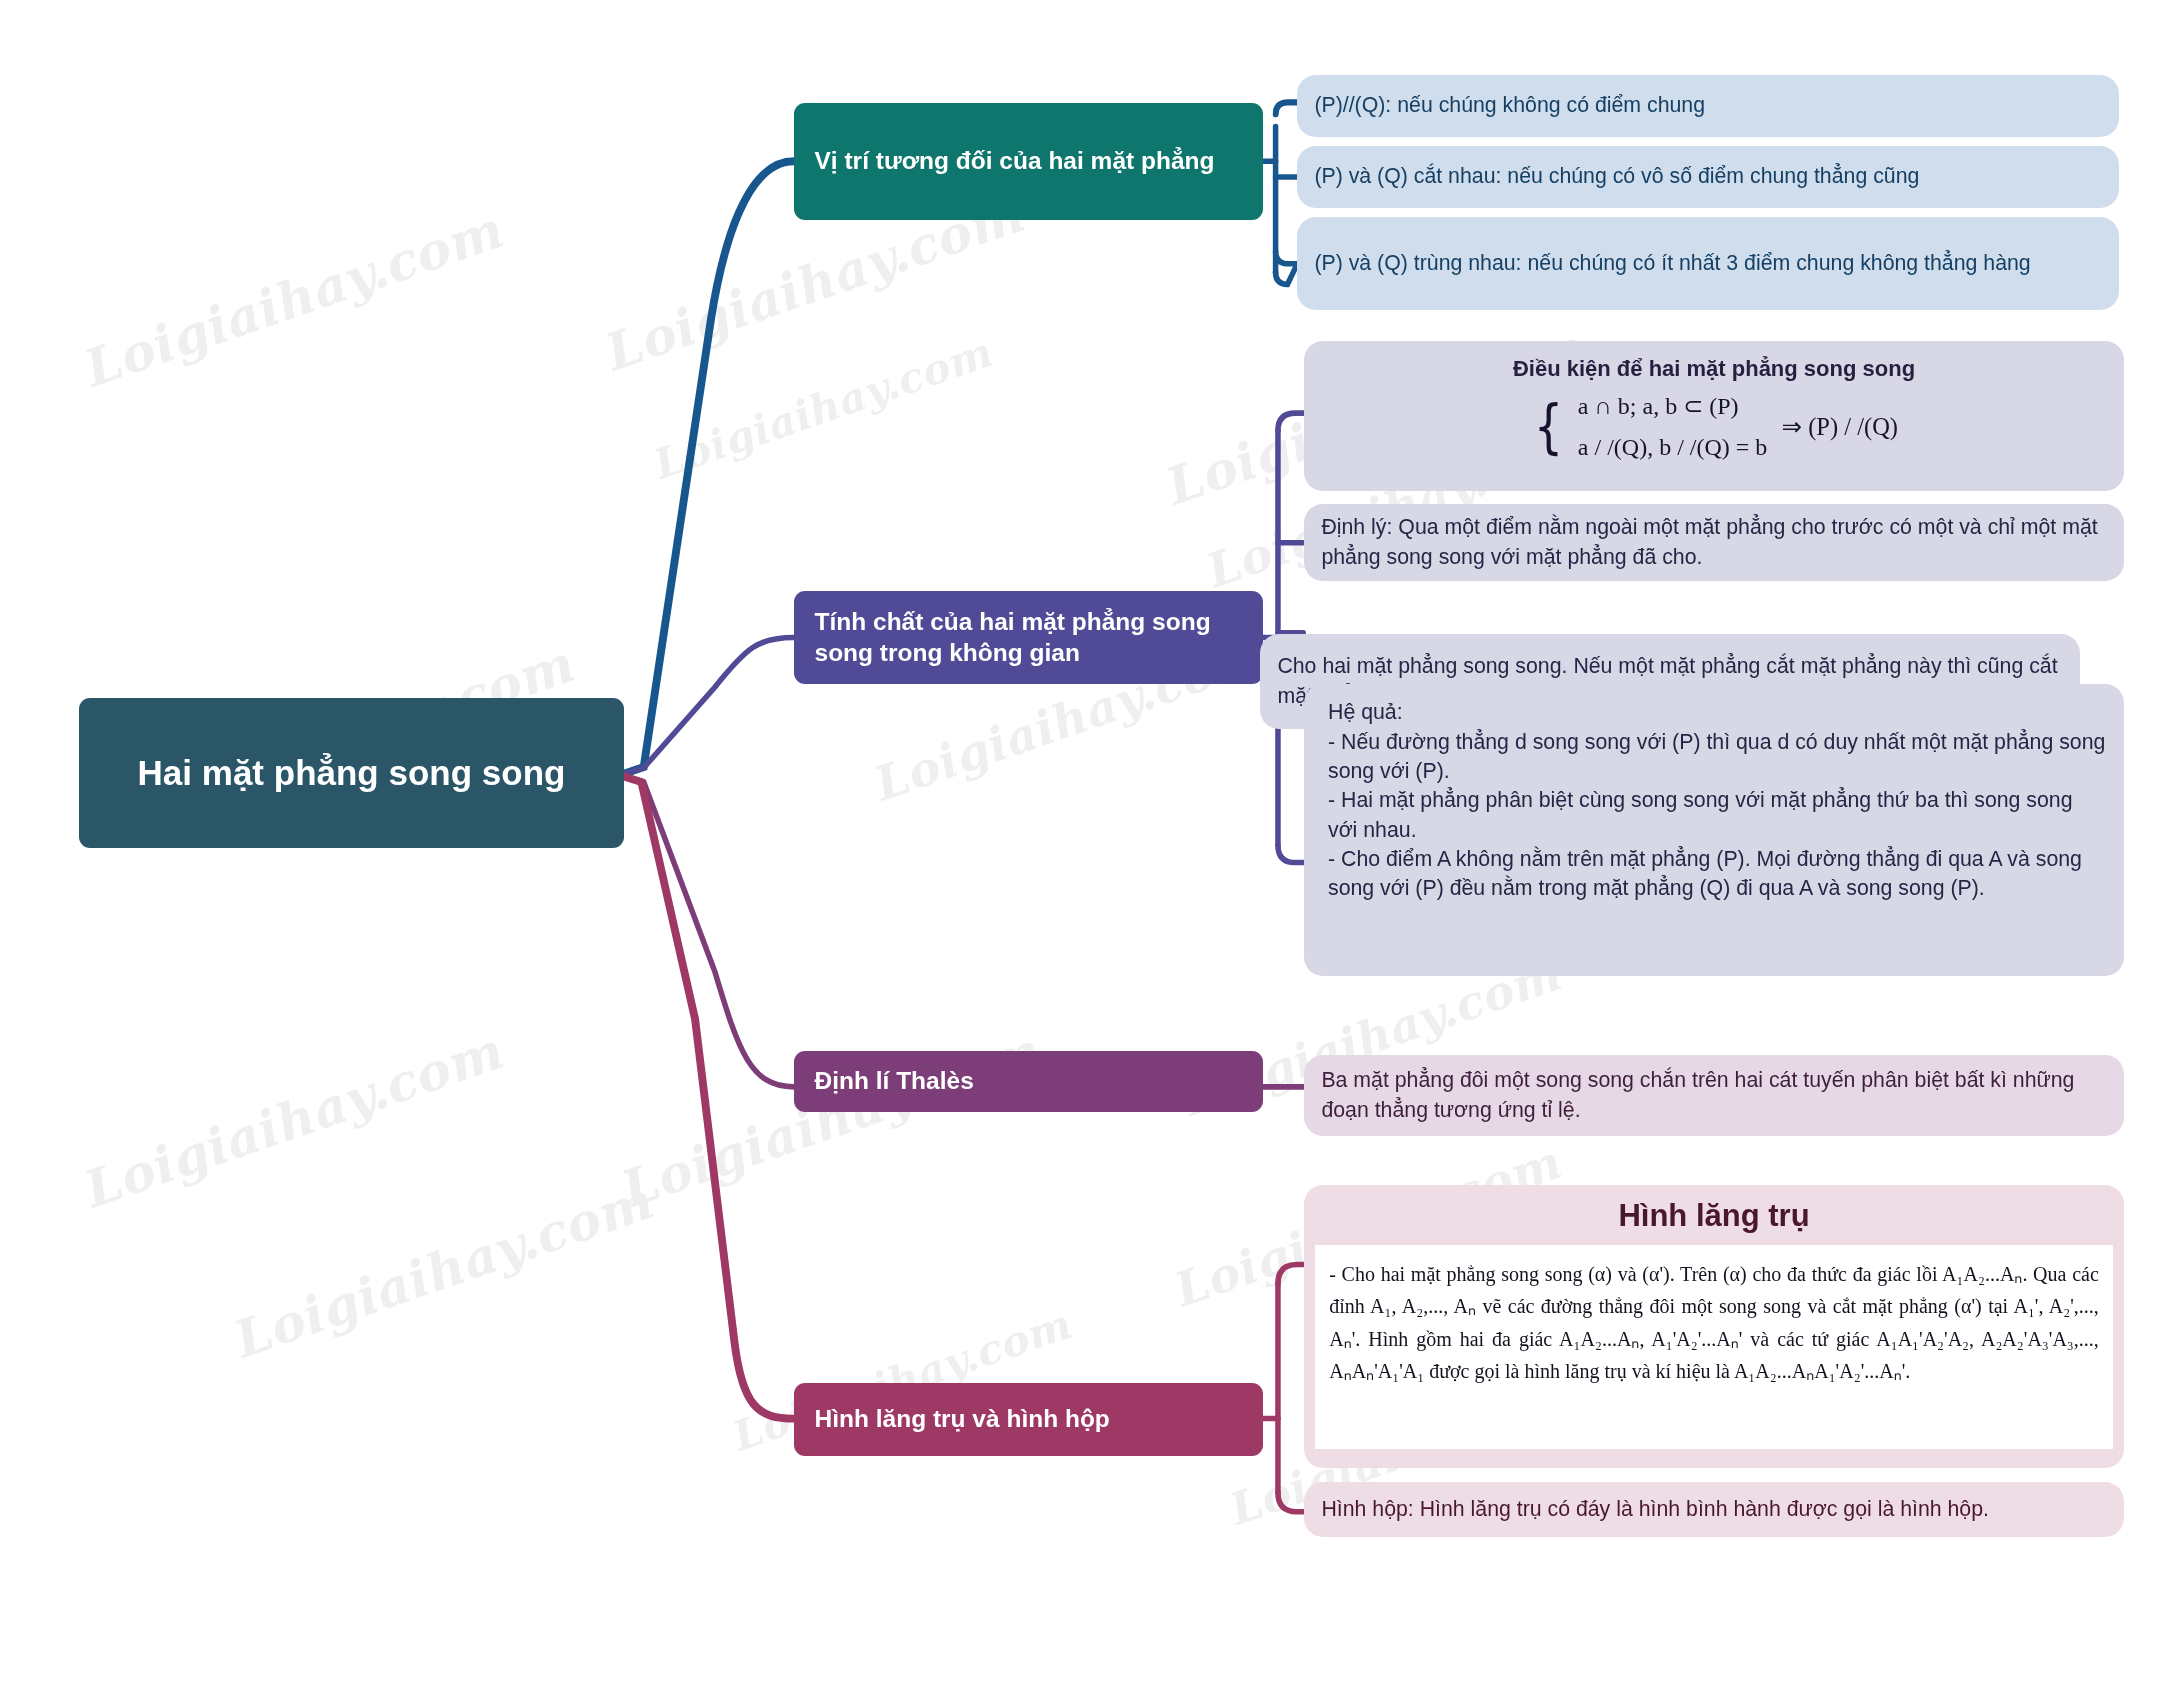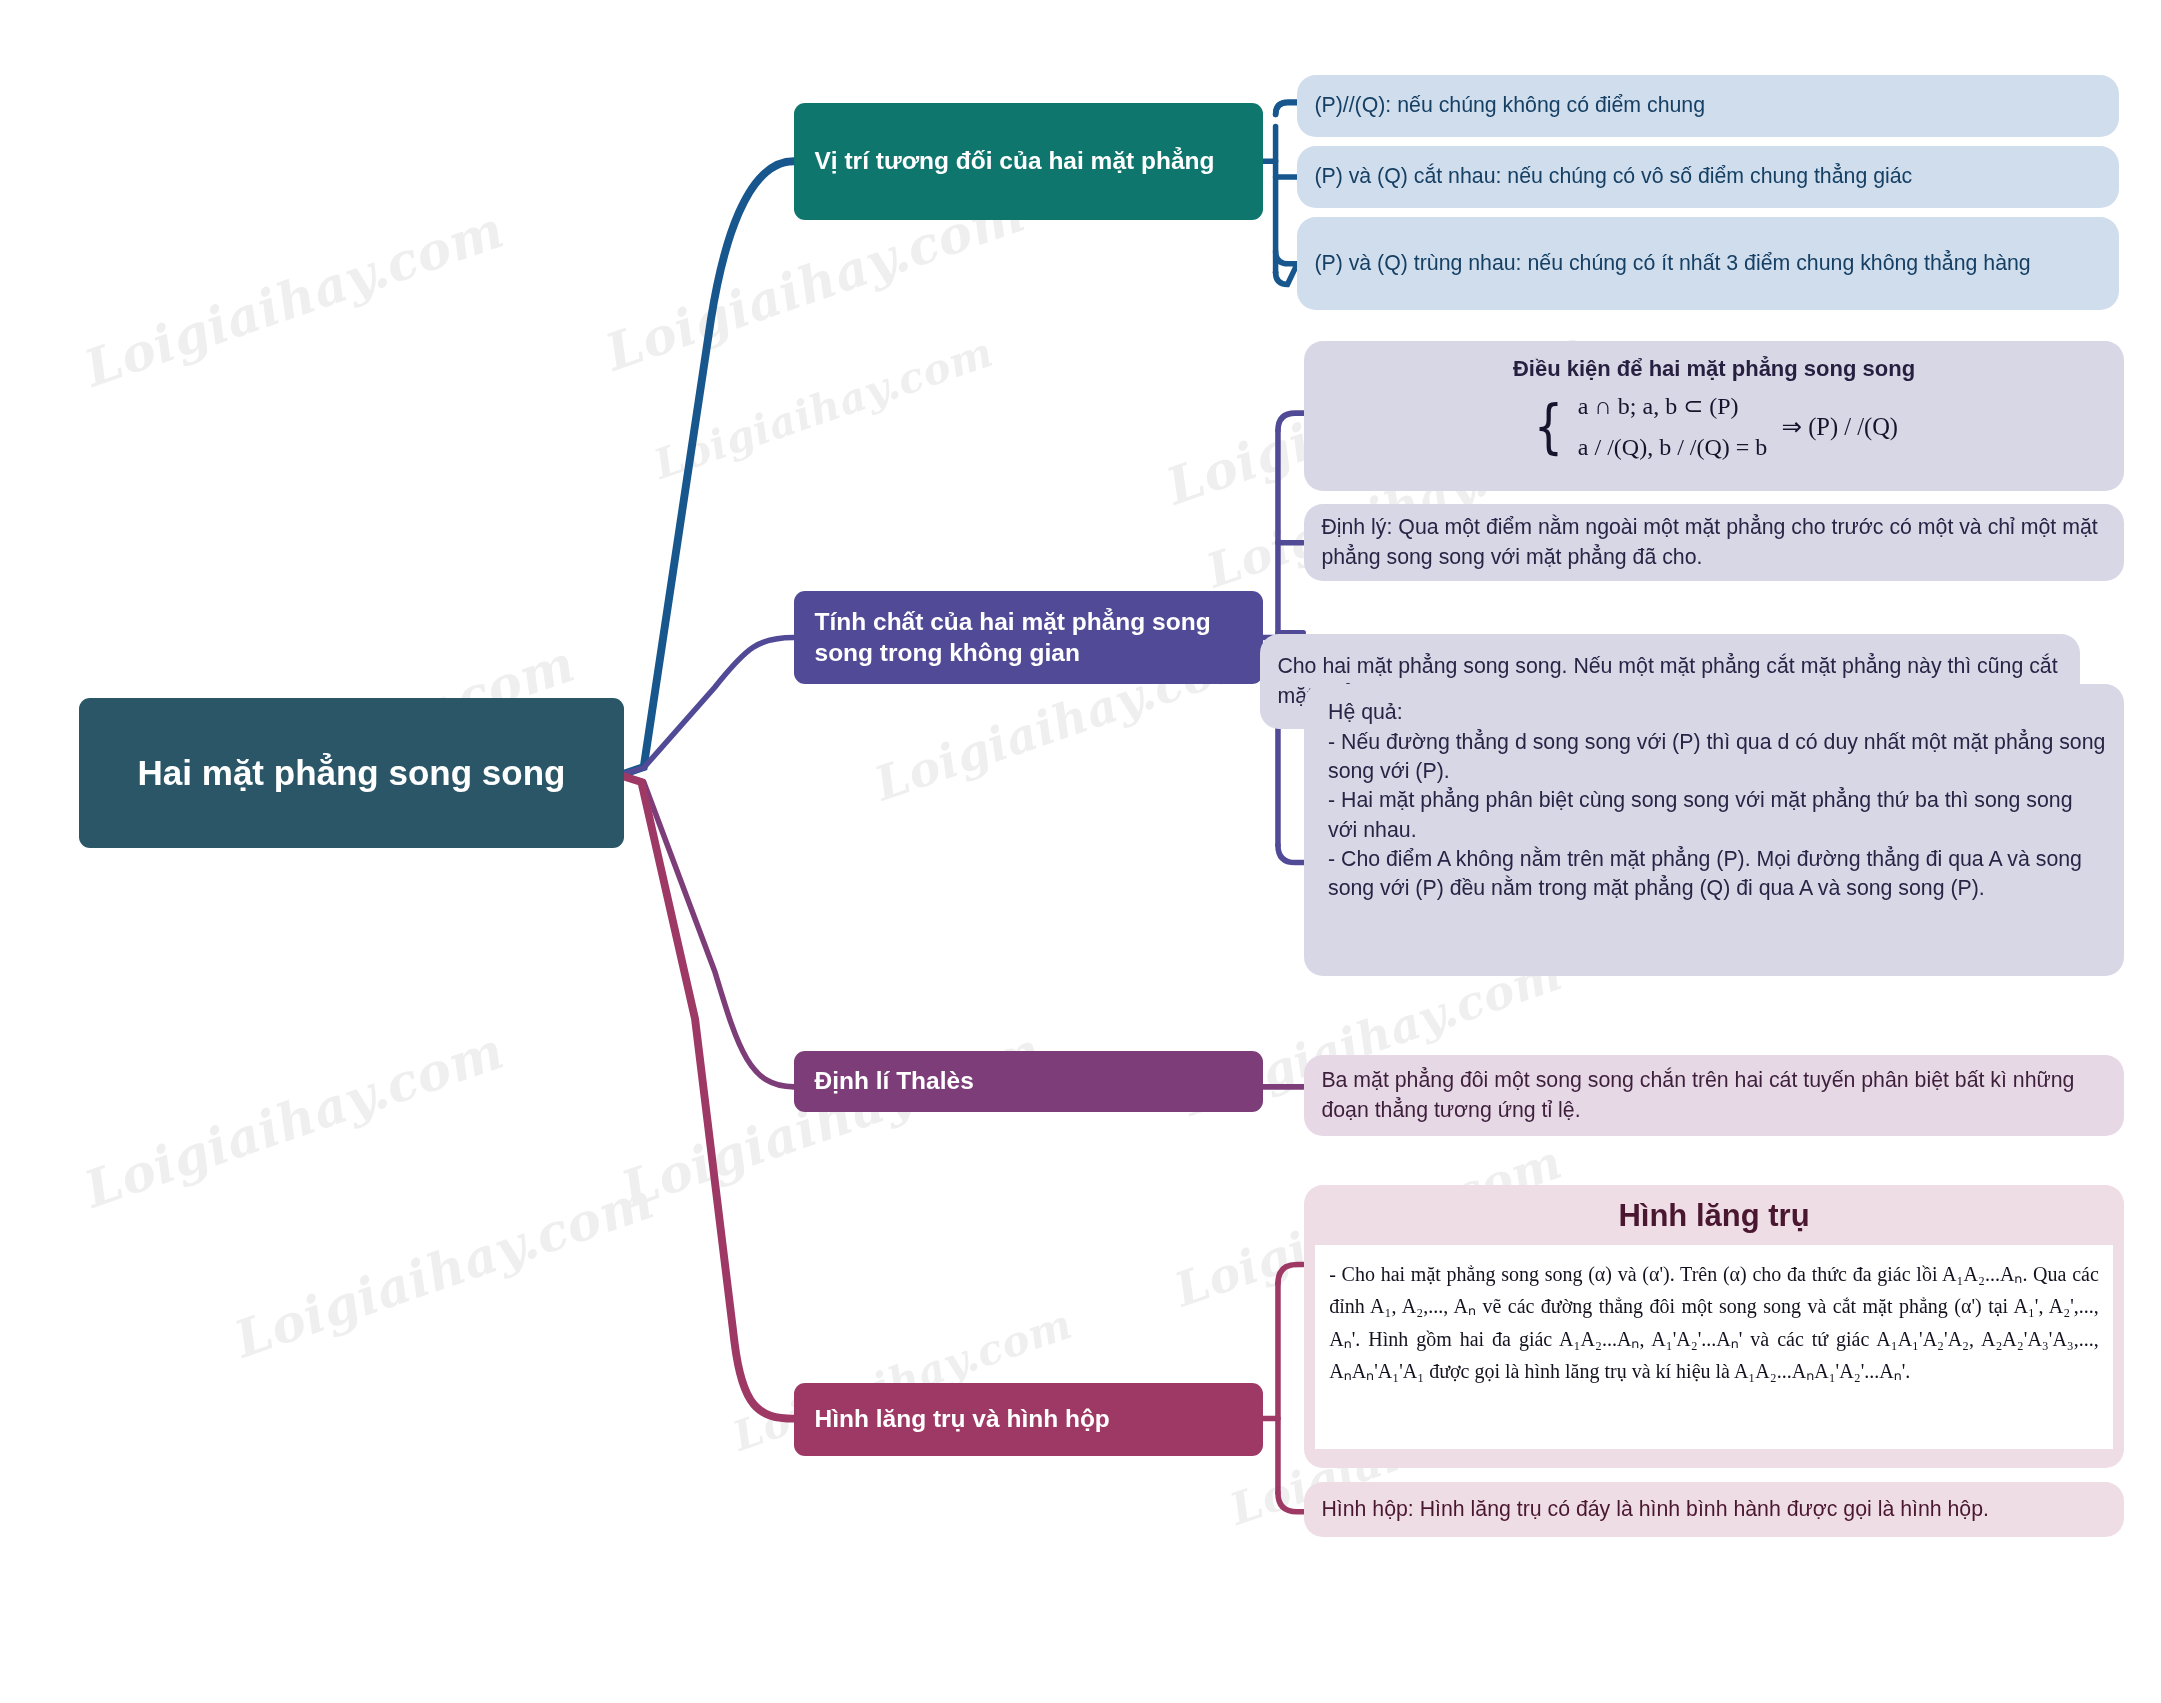--- a/index.html
+++ b/index.html
@@ -160,21 +160,21 @@
       <path d="M1618,1625 L1618,1890"></path>
       <path d="M1618,1625 q0,-24 24,-24 L1650,1601"></path>
       <path d="M1618,1890 q0,24 24,24 L1650,1914"></path>
     </g>
   </svg>
 
   <div class="node root">Hai mặt phẳng song song</div>
 
   <div class="node branch b1">Vị trí tương đối của hai mặt phẳng</div>
   <div class="node leaf lf-blue l1">(P)//(Q): nếu chúng không có điểm chung</div>
-  <div class="node leaf lf-blue l2">(P) và (Q) cắt nhau: nếu chúng có vô số điểm chung thẳng giác</div>
+  <div class="node leaf lf-blue l2">(P) và (Q) cắt nhau: nếu chúng có vô số điểm chung thẳng cũng</div>
   <div class="node leaf lf-blue l3">(P) và (Q) trùng nhau: nếu chúng có ít nhất 3 điểm chung không thẳng hàng</div>
 
   <div class="node branch b2">Tính chất của hai mặt phẳng song song trong không gian</div>
 
   <div class="node leaf lf-lav l4">
     <div class="l4-title">Điều kiện để hai mặt phẳng song song</div>
     <div class="formula">
       <span class="brace">{</span>
       <span class="frows">
         <span class="frow">a ∩ b; a, b ⊂ (P)</span>

